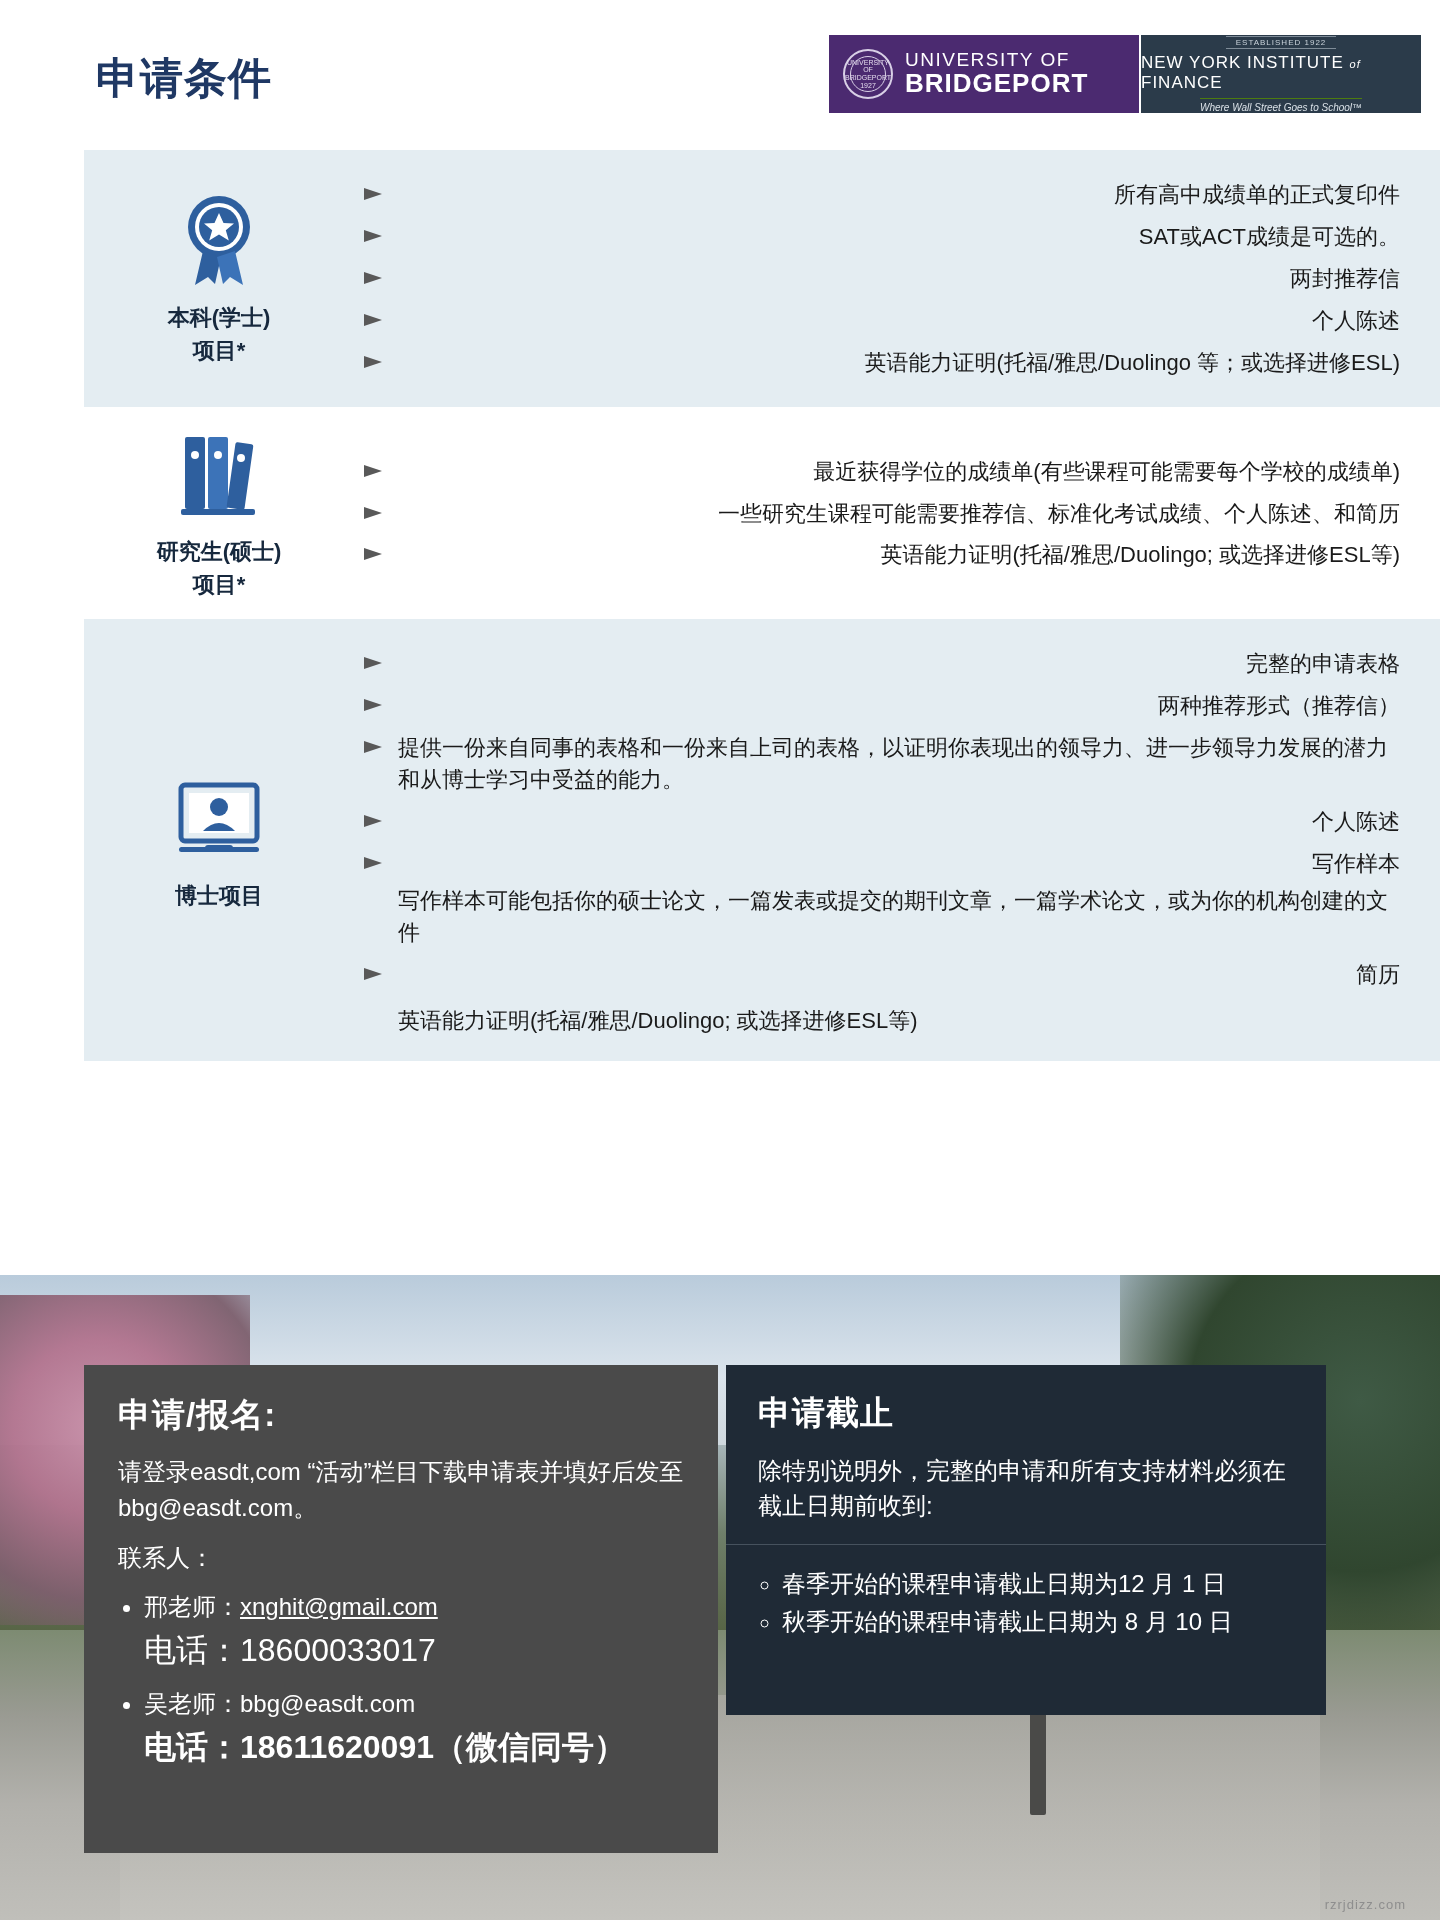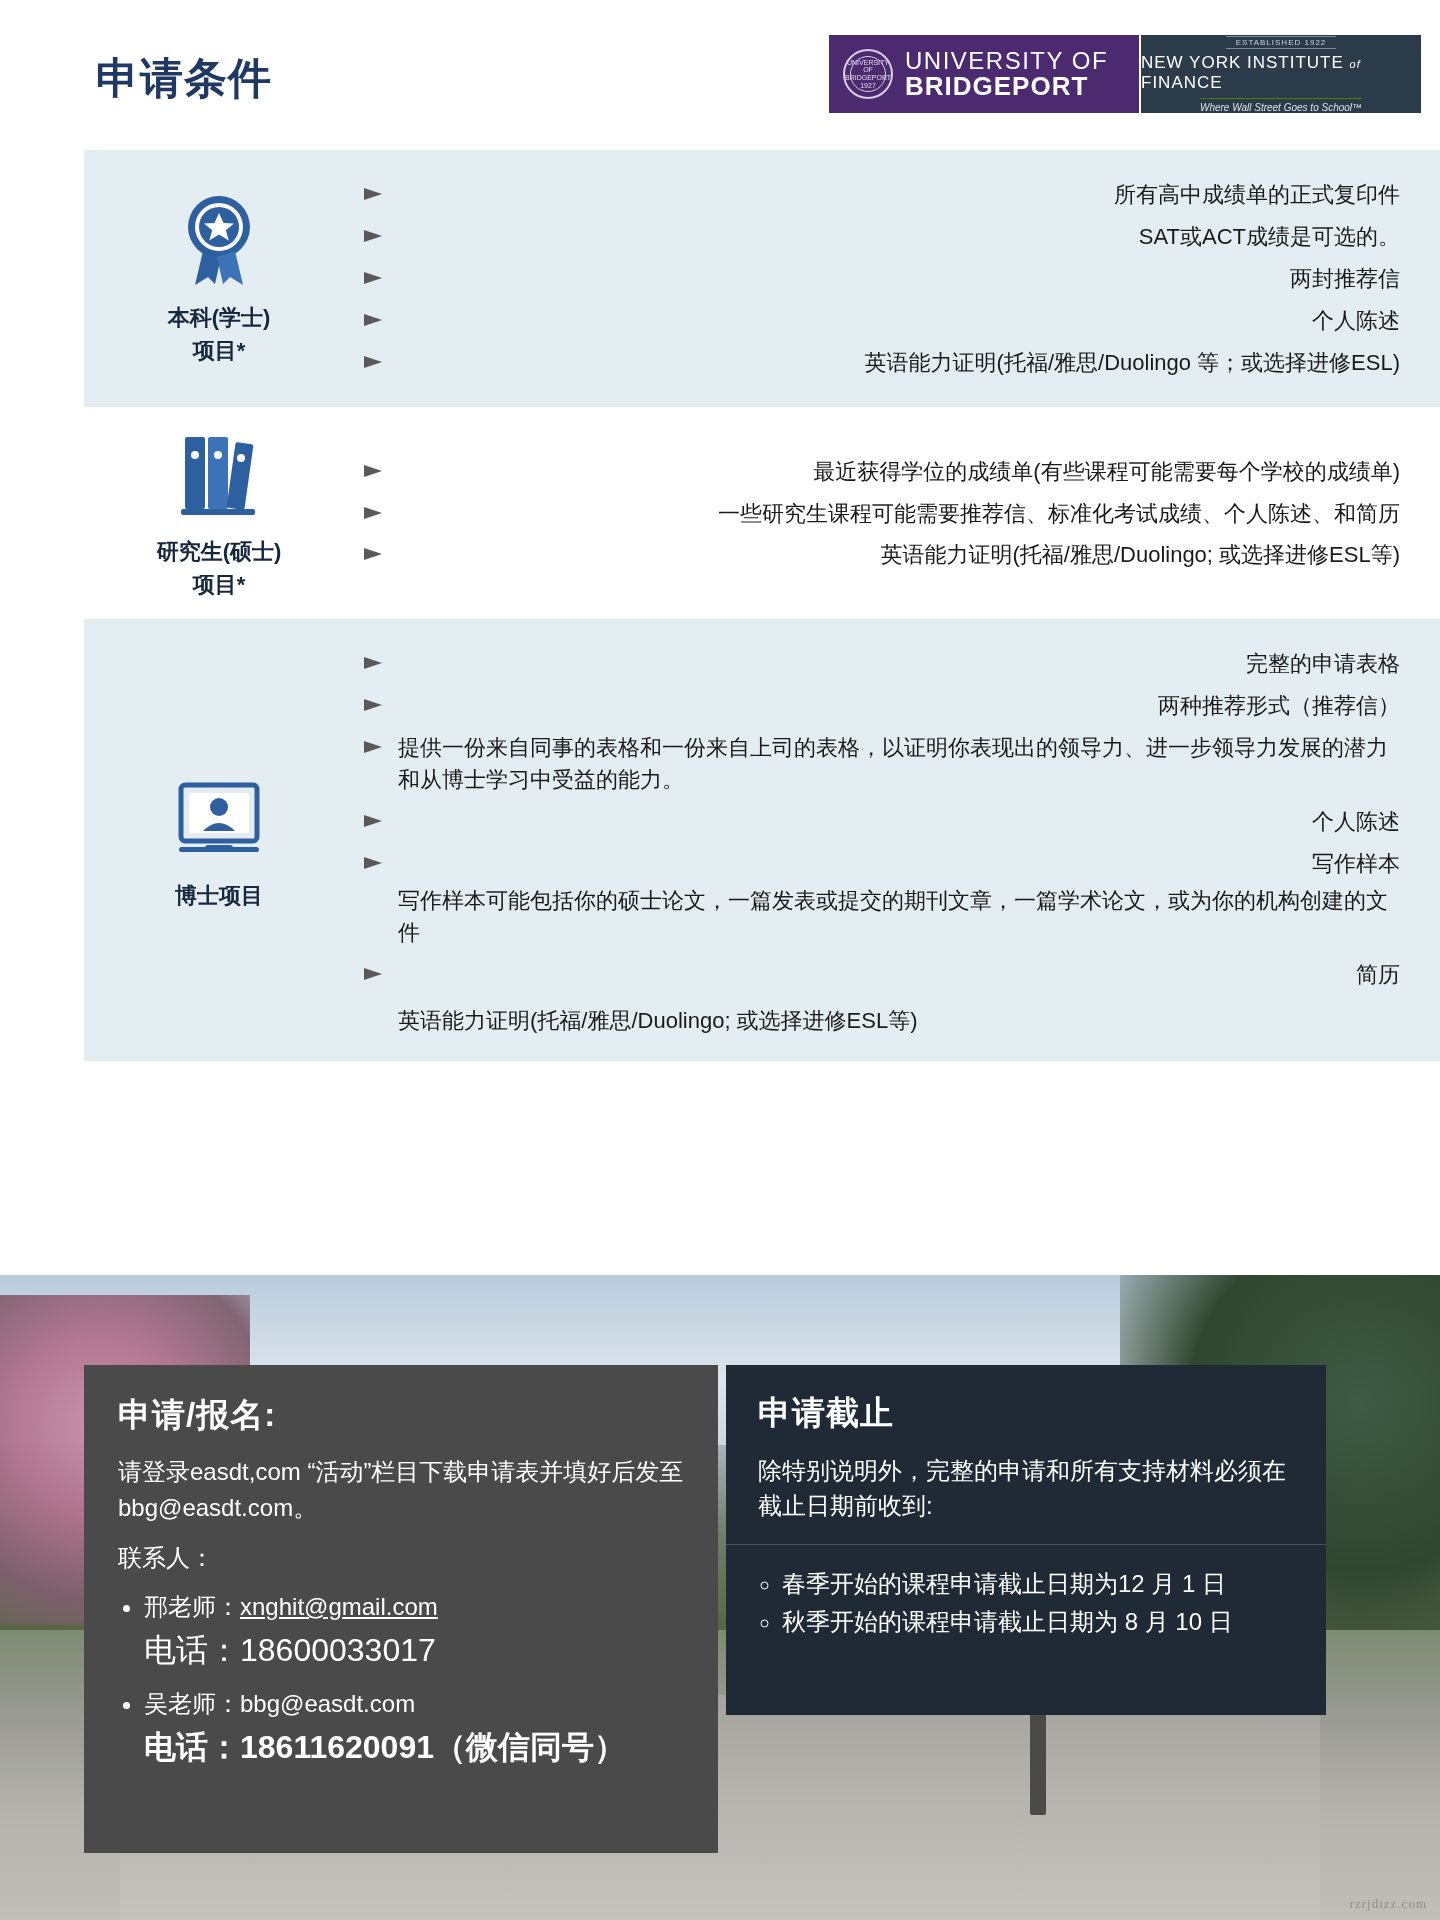--- a/index.html
+++ b/index.html
@@ -50,21 +50,21 @@
     width: 36px; height: 36px;
     border-radius: 50%;
     border: 1px solid #d8cfe6;
     display: flex; align-items: center; justify-content: center;
     font-size: 7px;
     color: #e4dcee;
     text-align: center;
     line-height: 1.1;
   }
   .ub-text { color: #ffffff; line-height: 1.05; }
-  .ub-line1 { font-size: 24px; letter-spacing: 1.5px; }
+  .ub-line1 { font-size: 19px; letter-spacing: 1.5px; }
   .ub-line2 { font-size: 26px; font-weight: bold; letter-spacing: 1px; }
 
   .logo-nyif {
     flex: 1; height: 100%;
     background: #2b3b4a;
     border-left: 2px solid #ffffff;
     display: flex; flex-direction: column;
     align-items: center; justify-content: center;
     color: #ffffff;
     position: relative;
@@ -252,24 +252,24 @@
     margin: 0; padding: 20px 32px 0 56px;
   }
   .deadline-list li {
     font-size: 24px;
     line-height: 1.6;
     list-style: circle;
   }
 
   .watermark {
     position: absolute;
-    right: 13px; bottom: 8px;
+    right: 34px; bottom: 8px;
     font-size: 13px;
     color: #8e8e8e;
-    font-family: Liberation Serif, serif;
+    font-family: Liberation Sans, sans-serif;
     letter-spacing: 1px;
   }
 </style>
 </head>
 <body>
 
 <div class="page">
 
   <div class="page-title">申请条件</div>
 

